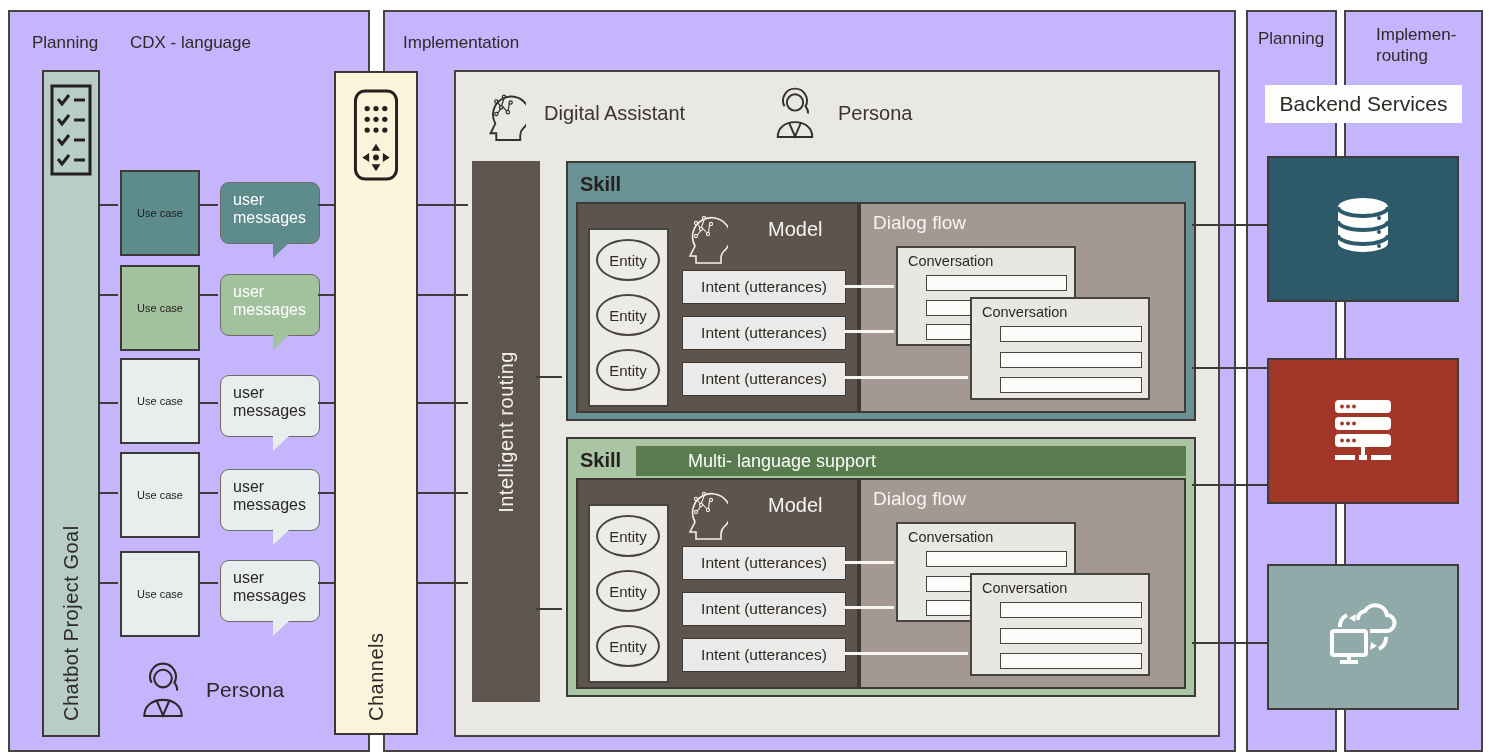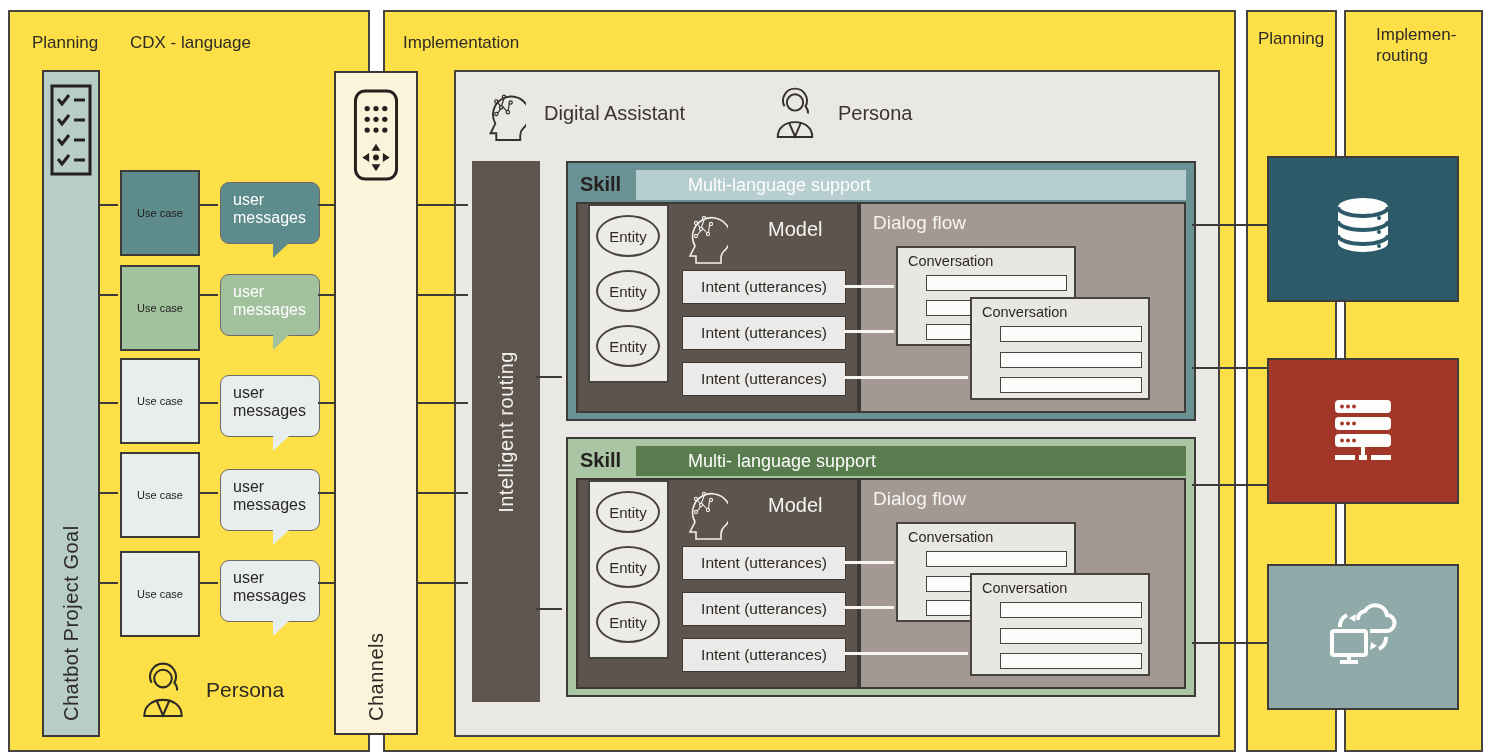--- a/index.html
+++ b/index.html
@@ -1,19 +1,19 @@
 <!DOCTYPE html>
 <html><head>
 <meta charset="utf-8">
 <style>
   html,body{margin:0;padding:0;background:#fff;}
   body{font-family:"Liberation Sans",sans-serif;color:#2f2b28;}
   #stage{position:relative;width:1489px;height:756px;background:#fff;overflow:hidden;}
   .abs{position:absolute;}
-  .panel{position:absolute;background:#fde047;border:2px solid #47433f;box-sizing:border-box;z-index:1;}
+  .panel{position:absolute;background:#c4b5fd;border:2px solid #47433f;box-sizing:border-box;z-index:1;}
   .panel-h{position:absolute;font-size:17px;color:#2f2b28;white-space:pre-line;line-height:1.25;}
   .hline{position:absolute;height:2px;background:#3e3a37;z-index:3;}
   .goalbar{position:absolute;left:32px;top:58px;width:58px;height:667px;background:#b9cdc8;border:2px solid #3d3936;box-sizing:border-box;display:flex;flex-direction:column;align-items:center;}
   .vlabel{writing-mode:vertical-rl;transform:rotate(180deg);font-size:20px;color:#2c2926;letter-spacing:.5px;}
   .goalbar .vlabel{flex:1;display:flex;align-items:center;margin:8px 0 14px;}
   .usecase{position:absolute;left:110px;width:80px;height:86px;border:2px solid #3d3936;box-sizing:border-box;display:flex;align-items:center;justify-content:center;font-size:11px;}
   .uc-teal{background:#5e8b8c;color:#242120;}
   .uc-green{background:#a2c29e;color:#242120;}
   .uc-light{background:#e8edee;color:#242120;}
   .bubble{position:absolute;left:210px;width:100px;height:62px;border:1.5px solid #6e6a66;border-radius:9px;box-sizing:border-box;font-size:16px;line-height:1.15;padding:8px 0 0 12px;}
@@ -29,21 +29,21 @@
   .routing .vlabel{color:#f4f2ef;}
   .skill{position:absolute;left:110px;width:630px;height:260px;border:2px solid #3d3936;box-sizing:border-box;}
   .sk-teal{background:#6a9193;}
   .sk-green{background:#a9c5a3;}
   .skill-label{position:absolute;left:12px;top:10px;font-size:20px;color:#242120;font-weight:bold;}
   .banner{position:absolute;left:68px;top:7px;width:550px;height:30px;line-height:30px;padding-left:52px;box-sizing:border-box;font-size:18px;color:#fdfdfc;}
   .ban-teal{background:#b7ced0;}
   .ban-green{background:#587c4e;}
   .modelbox{position:absolute;left:8px;top:39px;width:283px;height:211px;background:#5d544d;border:2px solid #3d3936;box-sizing:border-box;z-index:1;}
   .dialogbox{position:absolute;left:291px;top:39px;width:327px;height:211px;background:#a49992;border:2px solid #3d3936;box-sizing:border-box;}
-  .entpanel{position:absolute;left:10px;top:0;width:81px;height:179px;background:#edebe8;border:2px solid #47433f;box-sizing:border-box;}
+  .entpanel{position:absolute;left:10px;top:24px;width:81px;height:179px;background:#edebe8;border:2px solid #47433f;box-sizing:border-box;}
   .oval{position:absolute;left:6px;width:64px;height:42px;border:2px solid #47433f;border-radius:50%;box-sizing:border-box;display:flex;align-items:center;justify-content:center;font-size:15px;background:#edebe8;color:#2f2b28;}
   .model-label{position:absolute;left:190px;top:14px;font-size:20px;color:#f6f4f1;}
   .intent{position:absolute;left:104px;width:164px;height:34px;background:#eceae8;border:1.5px solid #3d3936;box-sizing:border-box;display:flex;align-items:center;justify-content:center;font-size:15.5px;color:#2b2825;}
   .df-label{position:absolute;left:12px;top:8px;font-size:19px;color:#f6f4f1;}
   .conv{position:absolute;width:180px;background:#e9e7e4;border:2px solid #47433f;box-sizing:border-box;z-index:3;}
   .conv-label{margin:5px 0 0 10px;font-size:14.5px;color:#2b2825;}
   .crow{position:absolute;left:28px;width:141px;height:16px;background:#fdfcfa;border:1.5px solid #47433f;box-sizing:border-box;}
   .wline{position:absolute;height:3px;background:#f7f5f2;z-index:2;}
   .bsvc{position:absolute;left:1265px;top:85px;width:197px;height:38px;background:#fdfdfc;z-index:5;display:flex;align-items:center;justify-content:center;font-size:21px;color:#2c2926;}
   .bx{position:absolute;left:1267px;width:192px;height:146px;z-index:5;border:2px solid #3f3b38;box-sizing:border-box;display:flex;align-items:center;justify-content:center;}
@@ -128,21 +128,20 @@
         <path d="M18 37.5 l6 14 l6 -14"></path>
       </svg>
       <div class="datitle" style="left:382px;top:30px;">Persona</div>
 
       <div class="routing">
         <div class="vlabel">Intelligent routing</div>
       </div>
 
       <div class="skill sk-teal" style="top:89px;">
         <div class="skill-label">Skill</div>
-        <div class="banner ban-teal">Multi-language support</div>
 
         <div class="modelbox">
           <div class="entpanel">
             <div class="oval" style="top:9px;">Entity</div>
             <div class="oval" style="top:64px;">Entity</div>
             <div class="oval" style="top:119px;">Entity</div>
           </div>
           <svg class="abs" style="left:100px;top:5px;" width="50" height="56" viewBox="0 0 48 56" fill="none" stroke="#f2efec" stroke-width="1.6">
             <path d="M17 54 v-7 h-6 l5 -10 a19 19 0 1 1 29 5 c-2 2 -3 4 -3 7 v5 z"></path>
             <g stroke-width="1.1">
@@ -255,20 +254,21 @@
   </div>
 
   <div class="panel" style="left:1246px;top:10px;width:91px;height:742px;">
     <div class="panel-h" style="left:10px;top:16px;">Planning</div>
   </div>
   <div class="panel" style="left:1344px;top:10px;width:139px;height:742px;">
     <div class="panel-h" style="left:30px;top:12px;">Implemen-
 routing</div>
   </div>
 
+  <div class="bsvc">Backend Services</div>
 
   <div class="bx bx-teal" style="top:156px;">
     <svg width="72" height="72" viewBox="0 0 72 72">
       <g fill="#fdfdfc">
         <path d="M11 14 a25 9 0 0 1 50 0 v36 a25 9 0 0 1 -50 0 z"></path>
       </g>
       <g fill="none" stroke="#2d5a69" stroke-width="4">
         <path d="M11 14 a25 9 0 0 0 50 0"></path>
         <path d="M11 28 a25 9 0 0 0 50 0"></path>
         <path d="M11 42 a25 9 0 0 0 50 0"></path>

